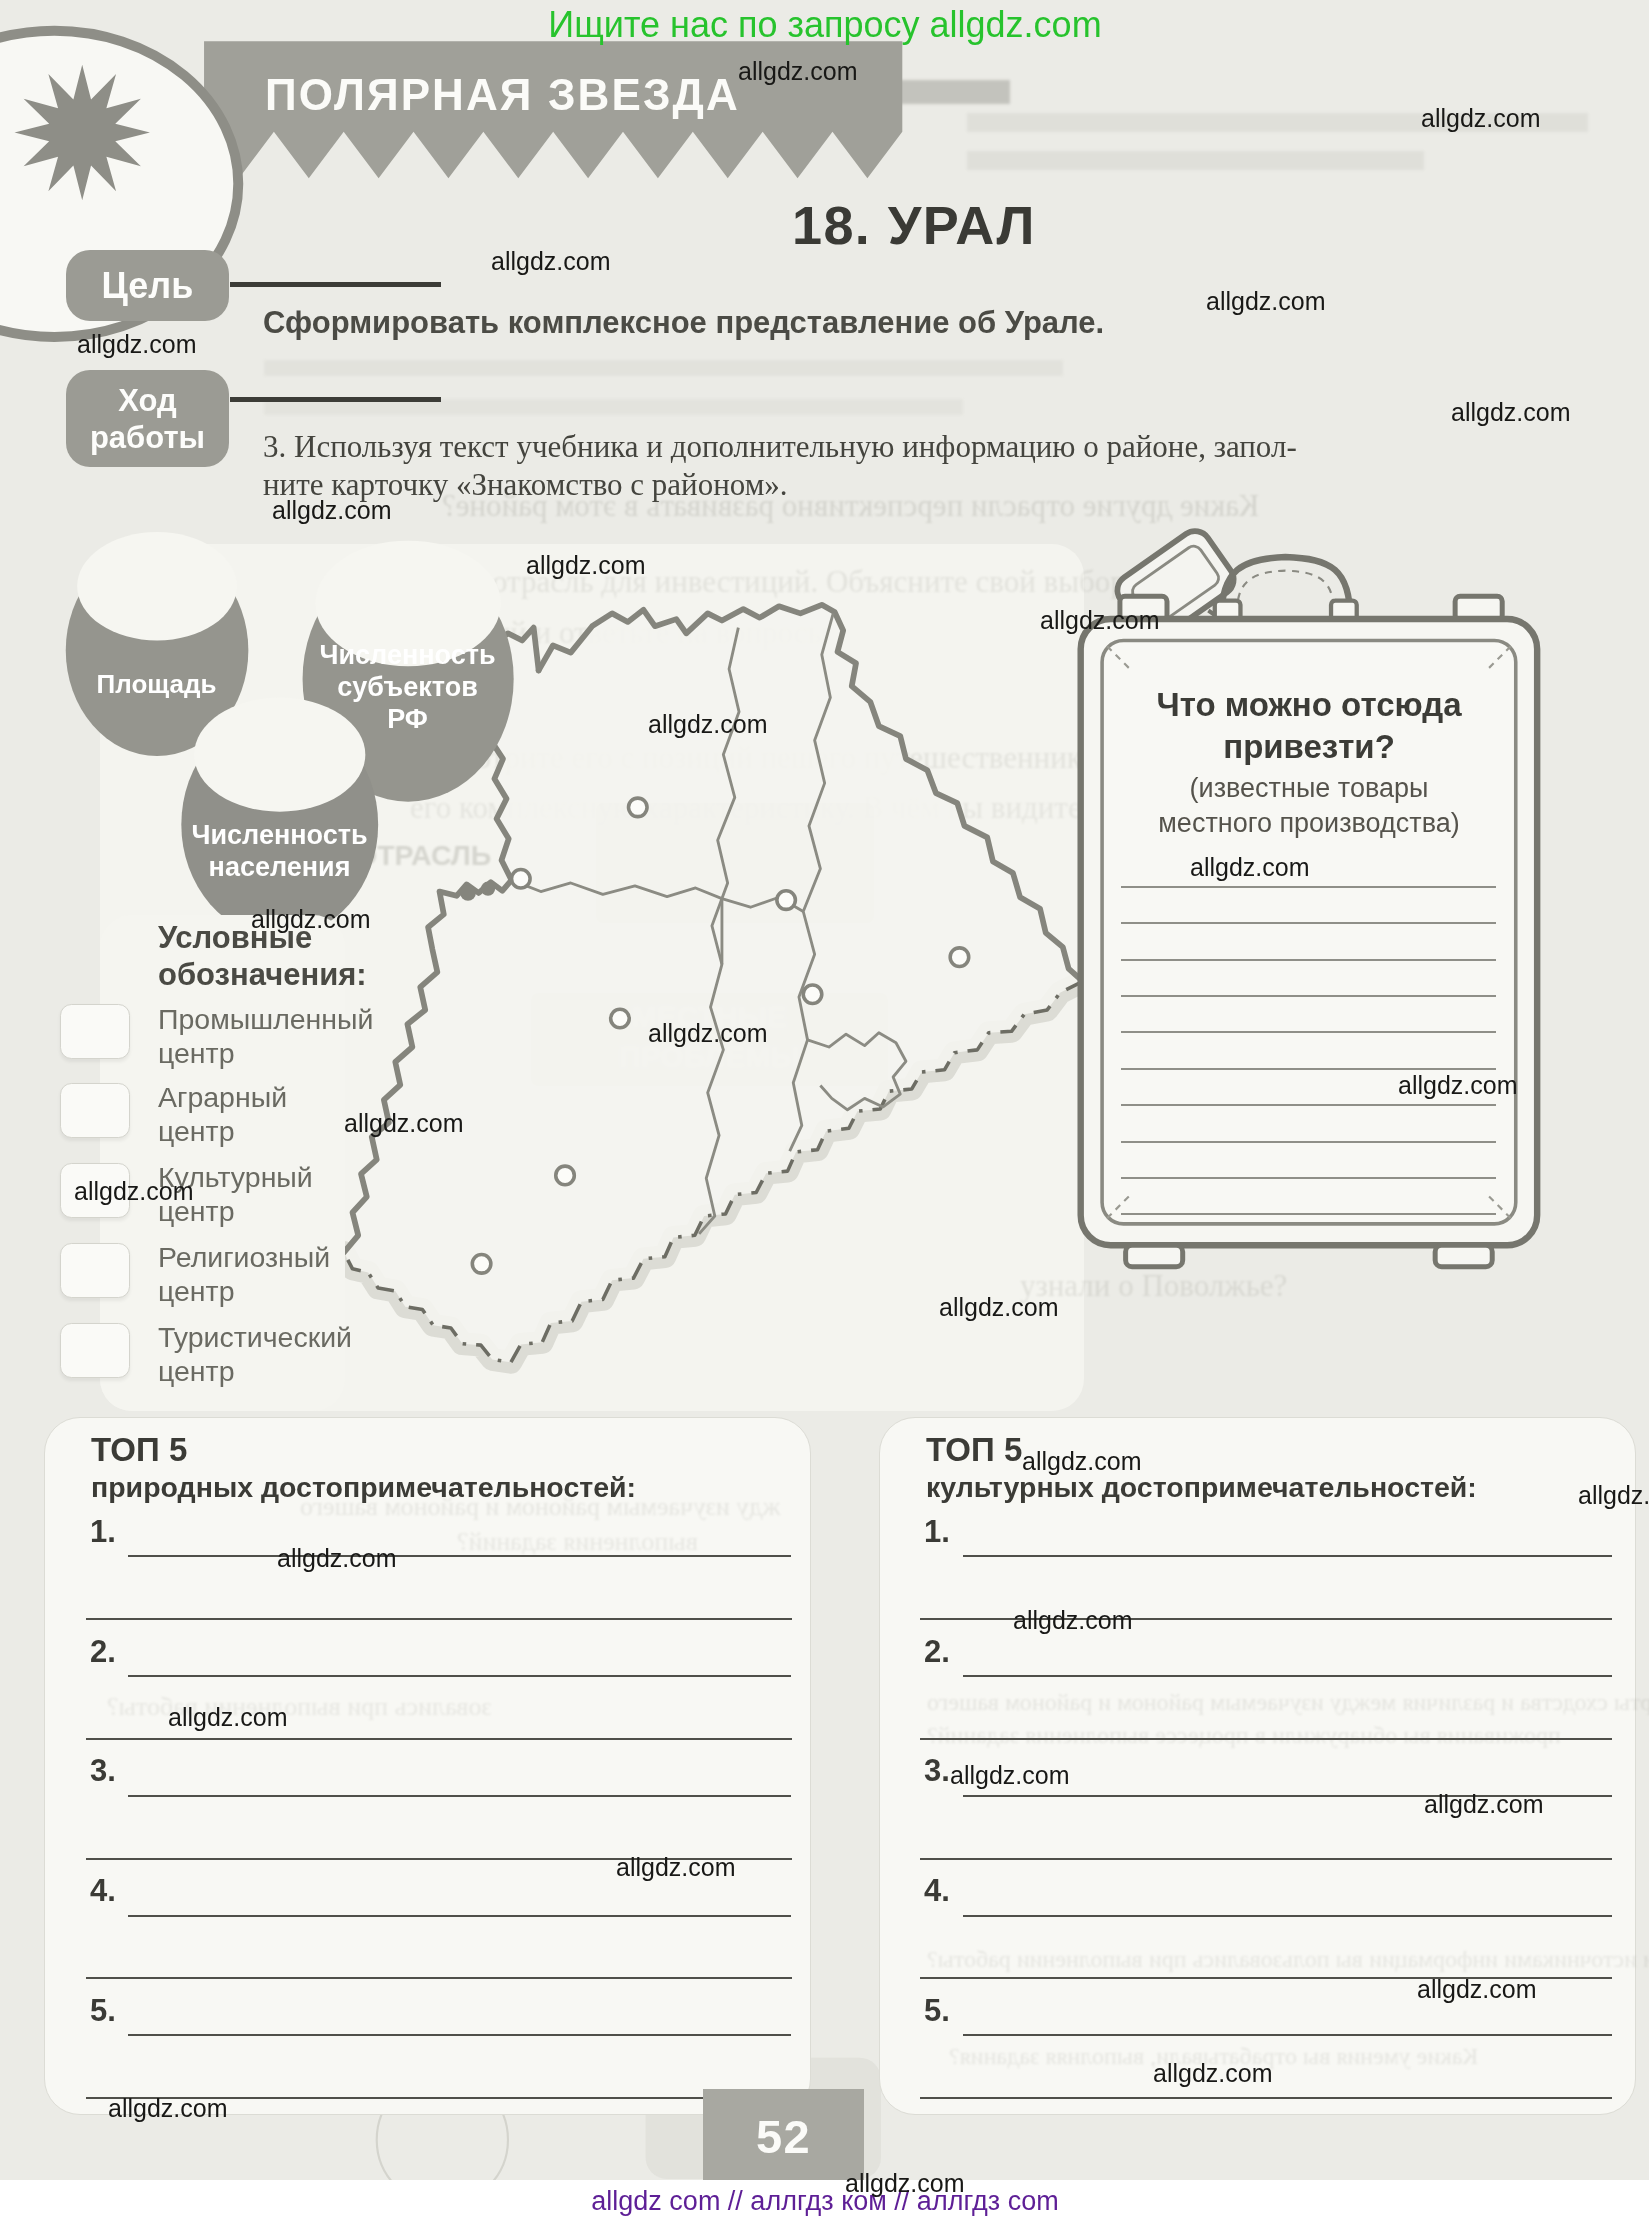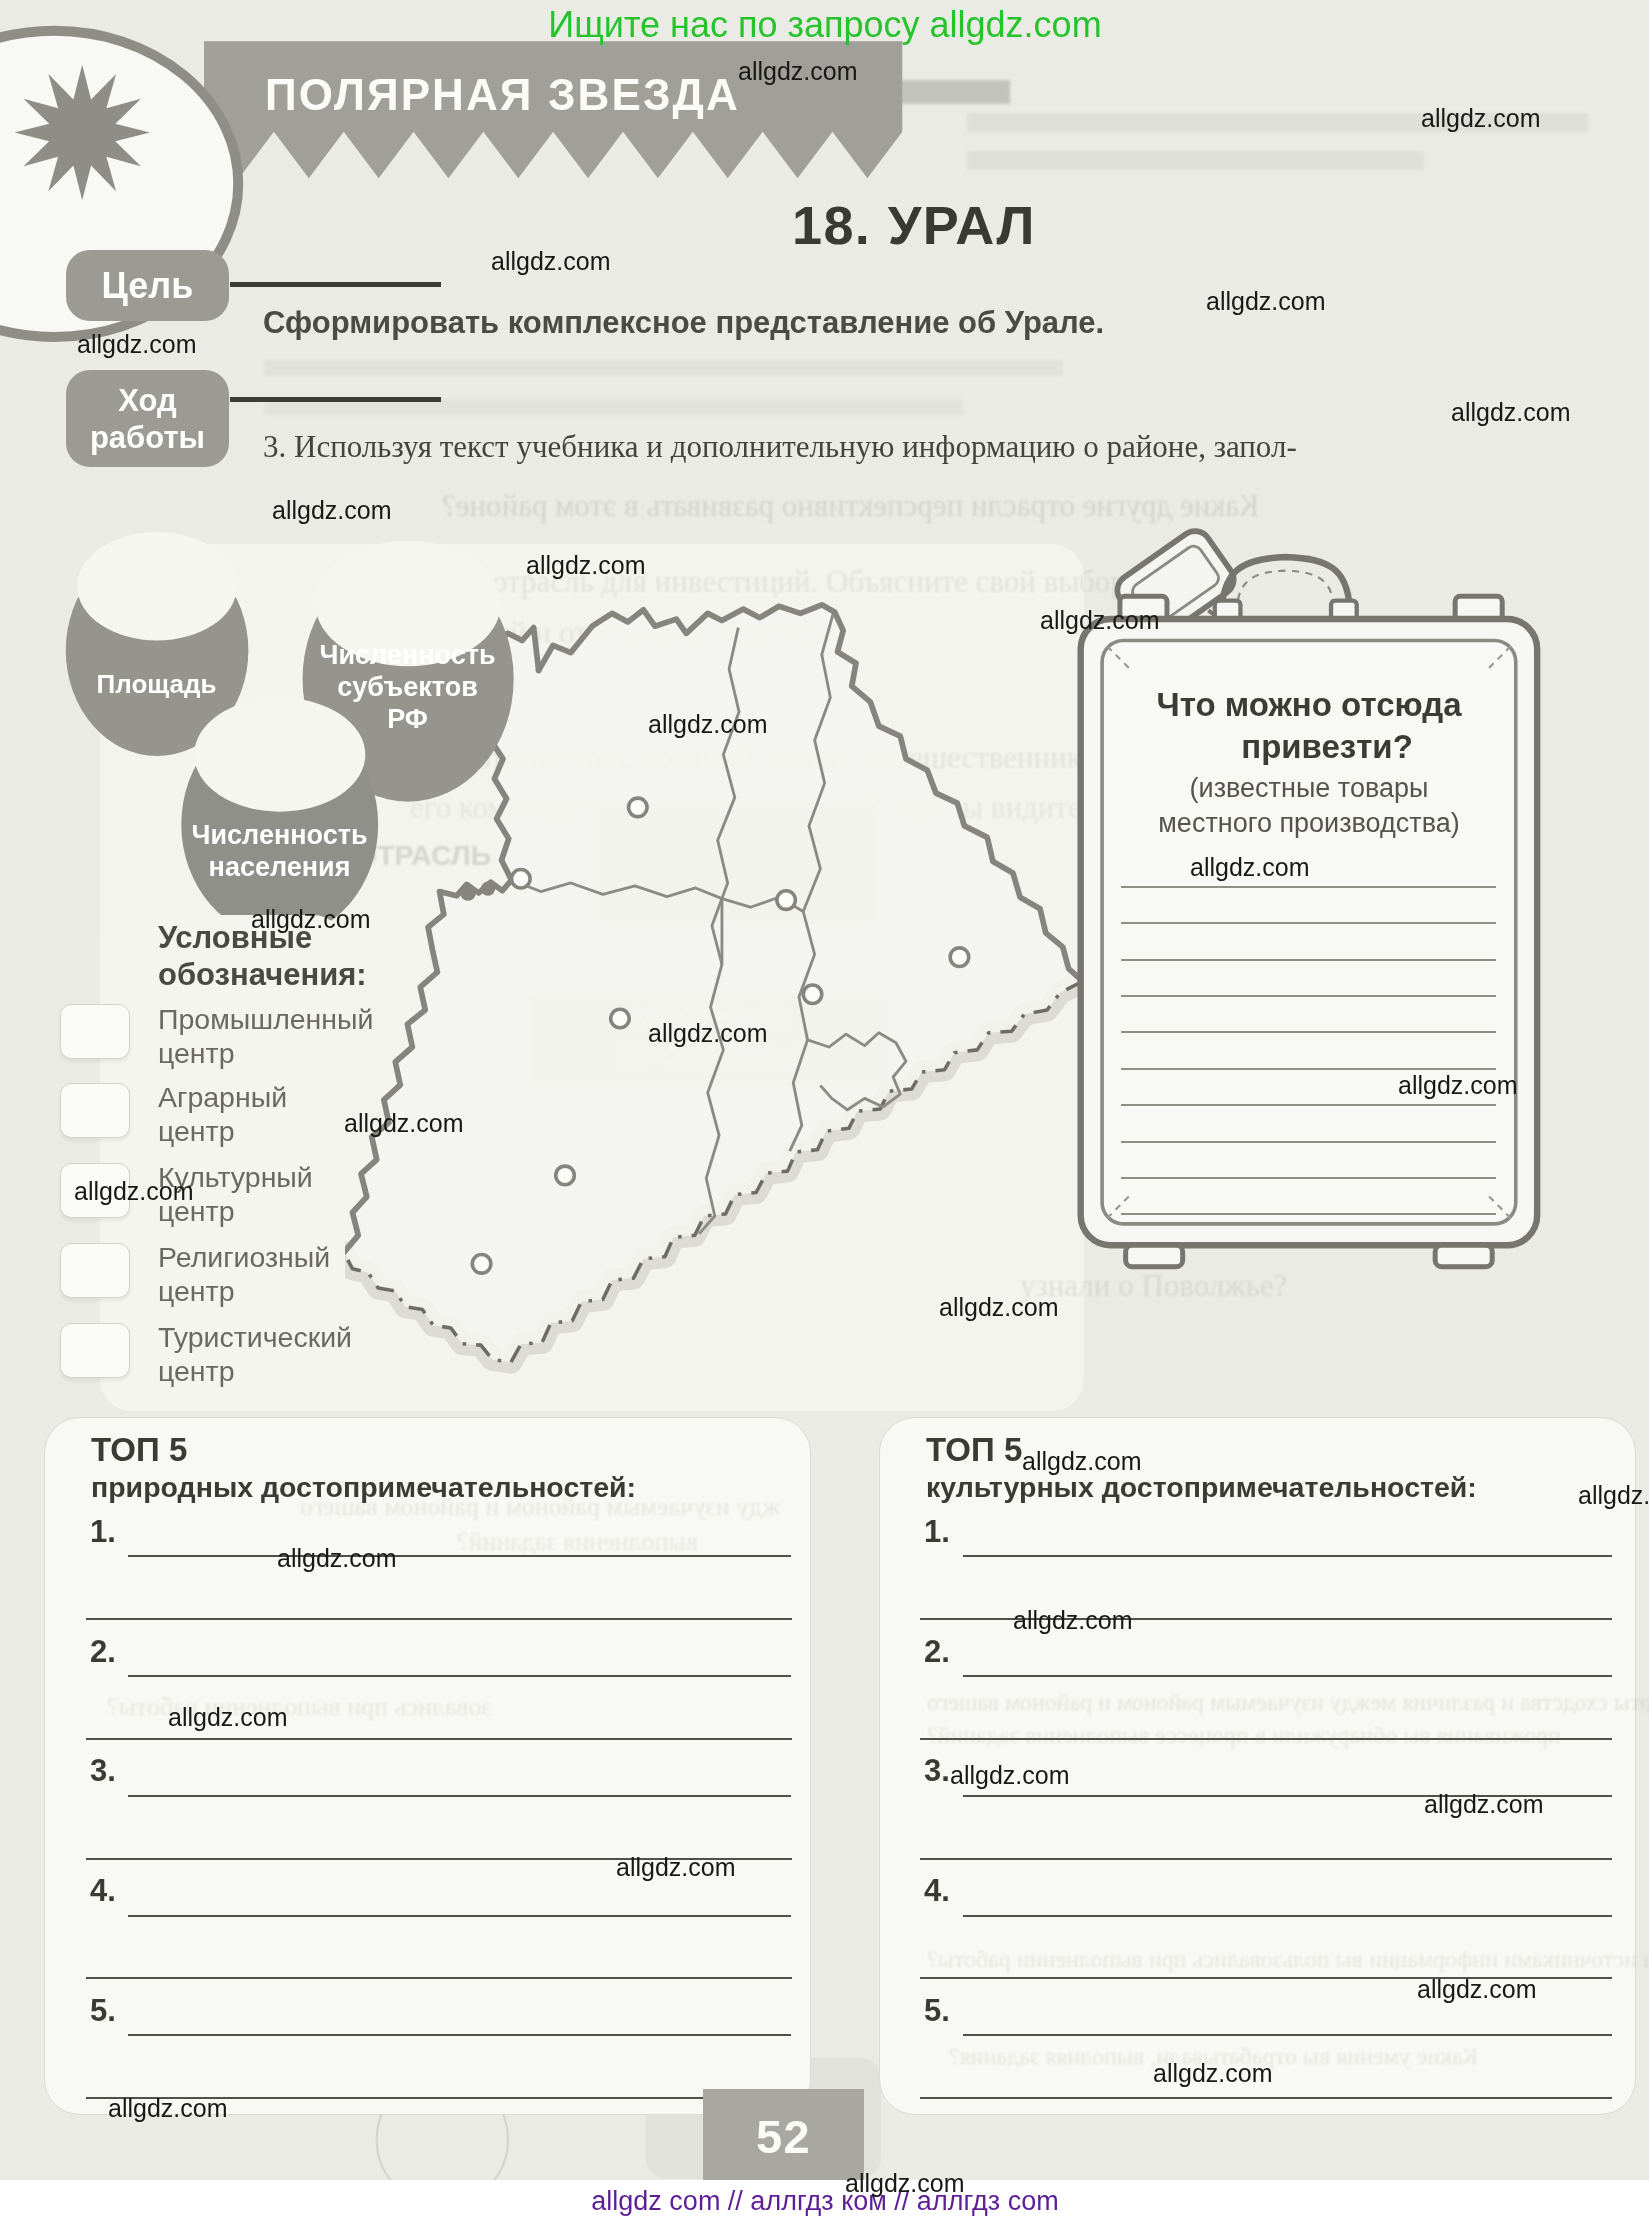--- a/index.html
+++ b/index.html
@@ -86,20 +86,21 @@
 <div class="abs tag tag-proc">
   <span>
     <span>Ход</span><br>
     <span>работы</span>
   </span>
 </div>
 <div class="abs tag-line" style="left:230px;top:397px;width:211px;"></div>
 
 <div class="abs task-text">
   <span>3.  Используя текст учебника и дополнительную информацию о районе, запол-</span><br>
+  <span>ните карточку «Знакомство с районом».</span>
 </div>
 
 <div class="ghost g-serif" style="left:357px;top:564px;font-size:31px;opacity:.13;">Выберете отрасль для инвестиций. Объясните свой выбор</div>
 <div class="ghost g-serif" style="left:371px;top:615px;font-size:31px;opacity:.11;">инвестиций и ответьте на вопросы</div>
 <div class="ghost g-serif" style="left:399px;top:740px;font-size:31px;opacity:.13;">рассмотрите его с позиций пешего путешественника и ино-</div>
 <div class="ghost g-serif" style="left:410px;top:790px;font-size:31px;opacity:.11;">его комплексную характеристику. В чём вы видите</div>
 <div class="ghost g-serif g-mir" style="left:442px;top:488px;font-size:31px;opacity:.18;">Какие другие отрасли перспективно развивать в этом районе?</div>
 <div class="ghost" style="left:355px;top:839px;font-size:28.5px;font-weight:bold;opacity:.22;">ОТРАСЛЬ</div>
 <div class="gbox" style="left:596px;top:803px;width:278px;height:120px;opacity:.32;"></div>
 <div class="gbox" style="left:531px;top:993px;width:357px;height:93px;opacity:.28;"></div>
@@ -212,21 +213,21 @@
   <span>Численность</span><br>
   <span>субъектов</span><br>
   <span>РФ</span>
 </div>
 <div class="egg-label" style="left:187px;top:819px;width:185px;font-size:27px;line-height:32px;">
   <span>Численность</span><br>
   <span>населения</span>
 </div>
 
 <div class="abs case-title" style="top:686px;">Что можно отсюда</div>
-<div class="abs case-title" style="top:728px;margin-left:18px;">привезти?</div>
+<div class="abs case-title" style="top:728px;">привезти?</div>
 <div class="abs case-sub" style="top:773px;">(известные товары</div>
 <div class="abs case-sub" style="top:808px;">местного производства)</div>
 <div class="abs case-line" style="top:886px;"></div>
 <div class="abs case-line" style="top:922px;"></div>
 <div class="abs case-line" style="top:959px;"></div>
 <div class="abs case-line" style="top:995px;"></div>
 <div class="abs case-line" style="top:1031px;"></div>
 <div class="abs case-line" style="top:1068px;"></div>
 <div class="abs case-line" style="top:1104px;"></div>
 <div class="abs case-line" style="top:1141px;"></div>

